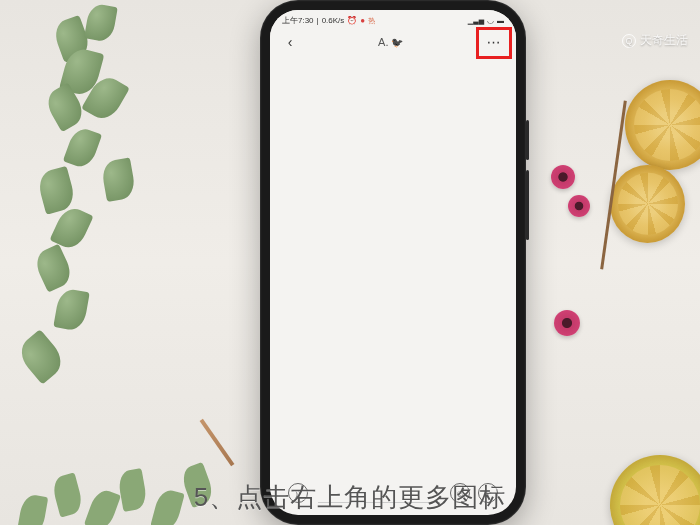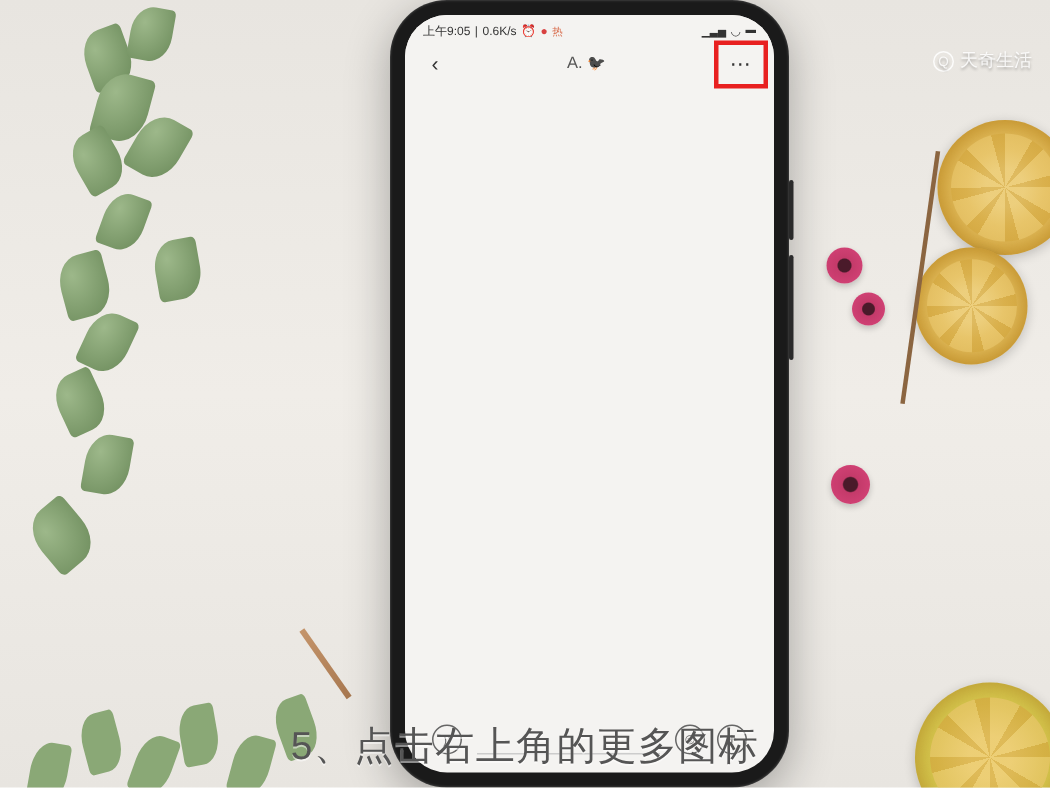--- a/index.html
+++ b/index.html
@@ -213,21 +213,21 @@
 
 <div class="phone">
   <div class="phone-btn-r"></div>
   <div class="phone-btn-r2"></div>
   <div class="screen">
 
     <div class="highlight-box"></div>
 
     <div class="status-bar">
       <div class="status-left">
-        <span>上午9:05</span>
+        <span>上午7:30</span>
         <span>|</span>
         <span>0.6K/s</span>
         <span class="alarm">⏰</span>
         <span class="rec">●</span>
         <span style="color:#d86a4a;font-size:7px">热</span>
       </div>
       <div class="status-right">
         <span style="font-size:7px">▁▃▅</span>
         <span style="font-size:8px">◡</span>
         <span style="font-size:7px">▬</span>

